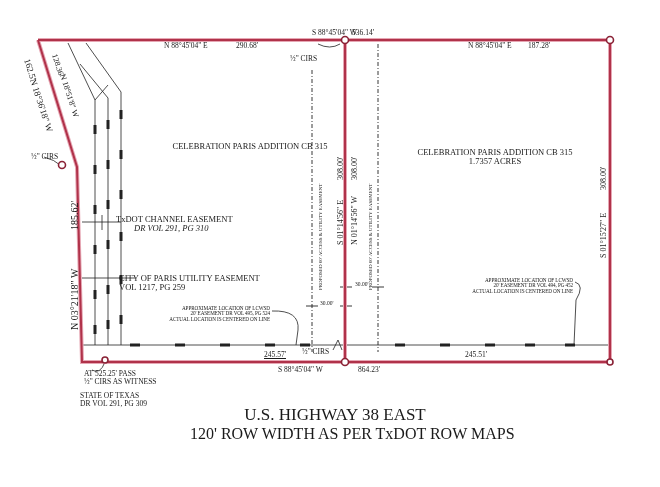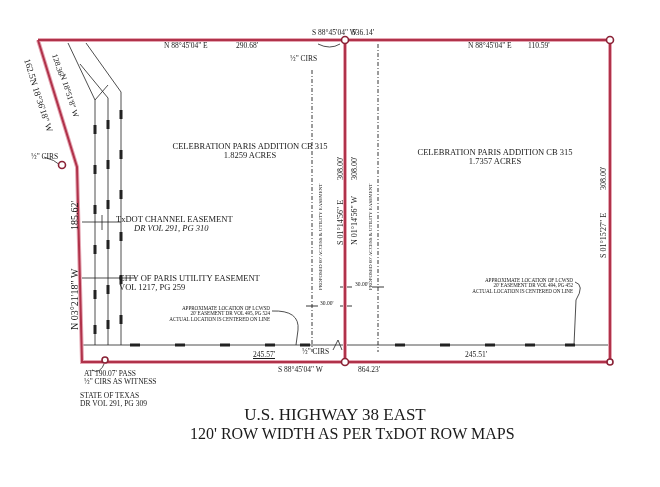--- a/index.html
+++ b/index.html
@@ -123,28 +123,27 @@
     <text class="t" font-size="8" transform="translate(606,258) rotate(-90)">S 01°15'27" E</text>
     <text class="t" font-size="8" transform="translate(606,190) rotate(-90)">308.00'</text>
   </g>
 </svg>
 
 <div class="lbl small" style="left:312px;top:29px;">S 88°45'04" W</div>
 <div class="lbl small" style="left:352px;top:29px;">536.14'</div>
 <div class="lbl small" style="left:164px;top:42px;">N 88°45'04" E</div>
 <div class="lbl small" style="left:236px;top:42px;">290.68'</div>
 <div class="lbl small" style="left:468px;top:42px;">N 88°45'04" E</div>
-<div class="lbl small" style="left:528px;top:42px;">110.59'</div>
+<div class="lbl small" style="left:528px;top:42px;">187.28'</div>
 <div class="lbl small" style="left:290px;top:55px;">½" CIRS</div>
 
 <div class="lbl small" style="left:31px;top:153px;">½" CIRS</div>
 
 <div class="lbl lot-label center" style="left:150px;top:142px;width:200px;">
   <div>CELEBRATION PARIS ADDITION CB 315</div>
-  <div>1.8259 ACRES</div>
 </div>
 <div class="lbl lot-label center" style="left:405px;top:148px;width:180px;">
   <div>CELEBRATION PARIS ADDITION CB 315</div>
   <div>1.7357 ACRES</div>
 </div>
 
 <div class="lbl lot-label" style="left:116px;top:215px;">
   <div>TxDOT CHANNEL EASEMENT</div>
   <div style="padding-left:18px;font-style:italic;">DR VOL 291, PG 310</div>
 </div>
@@ -160,28 +159,28 @@
 </div>
 <div class="lbl tiny" style="left:445px;top:278px;text-align:right;width:128px;">
   <div>APPROXIMATE LOCATION OF LCWSD</div>
   <div>20' EASEMENT DR VOL 494, PG 452</div>
   <div>ACTUAL LOCATION IS CENTERED ON LINE</div>
 </div>
 
 <div class="lbl" style="left:320px;top:301px;font-size:5.5px;">30.00'</div>
 <div class="lbl" style="left:355px;top:282px;font-size:5.5px;">30.00'</div>
 
-<div class="lbl small" style="left:253px;top:351px;text-decoration:underline;">245.57'</div>
+<div class="lbl small" style="left:264px;top:351px;text-decoration:underline;">245.57'</div>
 <div class="lbl small" style="left:465px;top:351px;">245.51'</div>
 <div class="lbl small" style="left:302px;top:348px;">½" CIRS</div>
 <div class="lbl small" style="left:278px;top:366px;">S 88°45'04" W</div>
 <div class="lbl small" style="left:358px;top:366px;">864.23'</div>
 
 <div class="lbl small" style="left:84px;top:370px;">
-  <div>AT 190.07' PASS</div>
+  <div>AT 525.25' PASS</div>
   <div>½" CIRS AS WITNESS</div>
 </div>
 <div class="lbl small" style="left:80px;top:392px;">
   <div>STATE OF TEXAS</div>
   <div>DR VOL 291, PG 309</div>
 </div>
 
 <div class="lbl hwy-title center" style="left:230px;top:406px;width:210px;">U.S. HIGHWAY 38 EAST</div>
 <div class="lbl hwy-sub center" style="left:190px;top:426px;width:290px;">120' ROW WIDTH AS PER TxDOT ROW MAPS</div>
 

